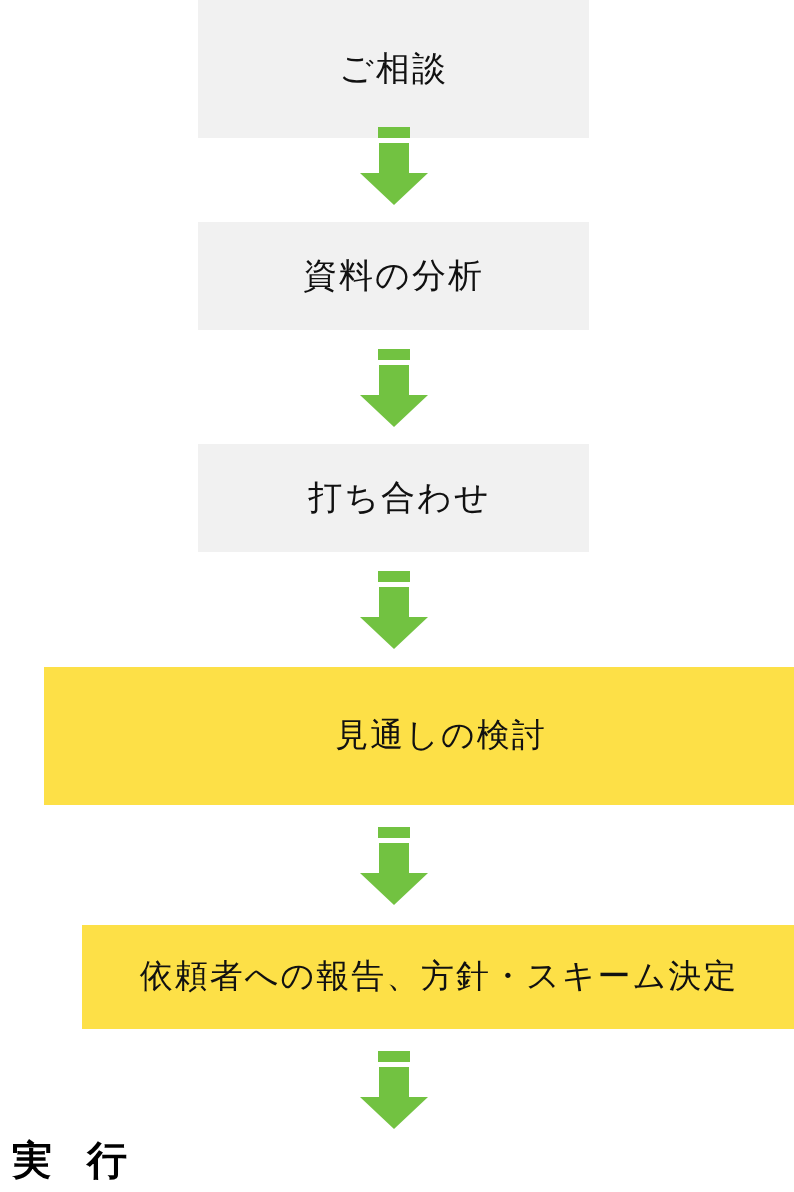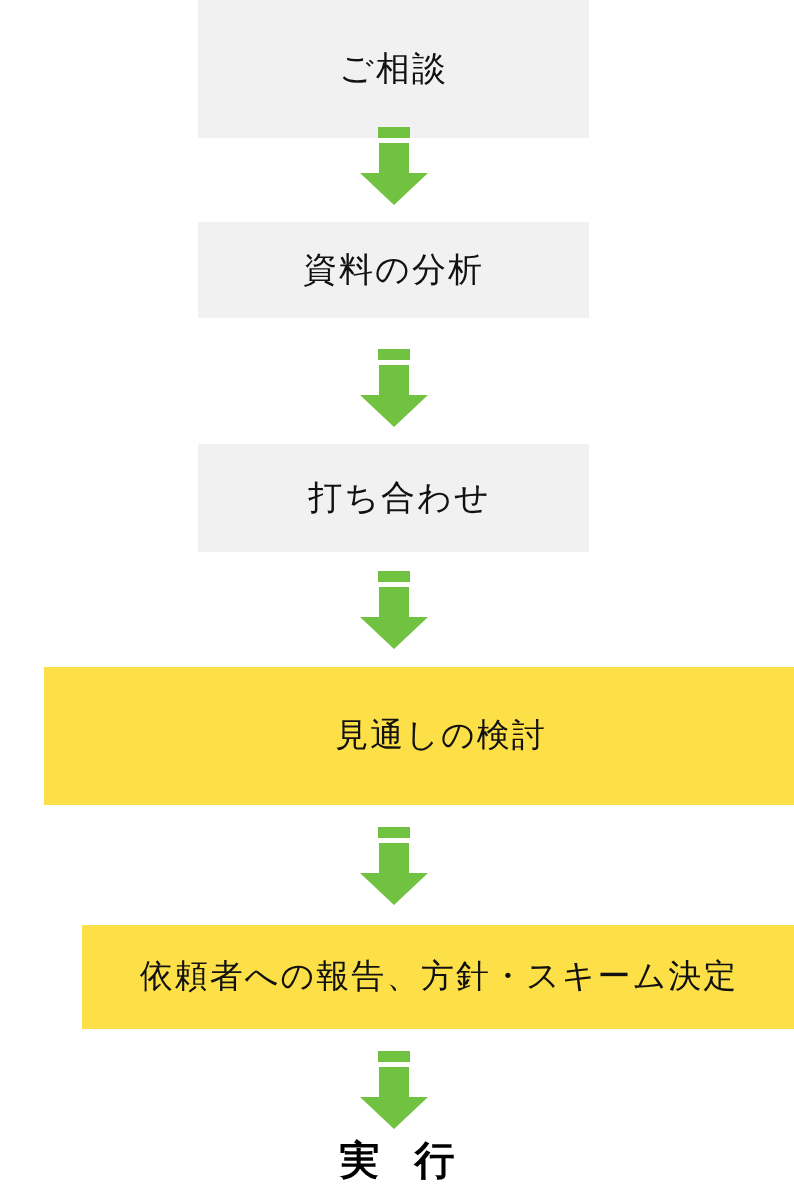--- a/index.html
+++ b/index.html
@@ -54,21 +54,21 @@
     top: 0px;
     width: 391px;
     height: 138px;
   }
   #box-1 .step-line { font-size: 34px; line-height: 1.2; }
 
   #box-2 {
     left: 198px;
     top: 222px;
     width: 391px;
-    height: 96px;
+    height: 108px;
   }
   #box-2 .step-line { font-size: 34px; line-height: 1.2; }
 
   #box-3 {
     left: 198px;
     top: 444px;
     width: 391px;
     height: 108px;
     padding-left: 12px;
   }
@@ -112,21 +112,20 @@
   #arrow-3 { top: 570px; }
   #arrow-4 { top: 826px; }
   #arrow-5 { top: 1050px; }
 
   
   #final-label {
     position: absolute;
     left: 0px;
     top: 1135px;
     width: 794px;
-    text-align: center;
     font-size: 40px;
     font-weight: bold;
     letter-spacing: 0.30em;
     text-indent: 0.30em;
     color: #000000;
     font-family: "Liberation Sans", "DejaVu Sans", sans-serif;
     line-height: 1.25;
   }
 </style>
 </head>

